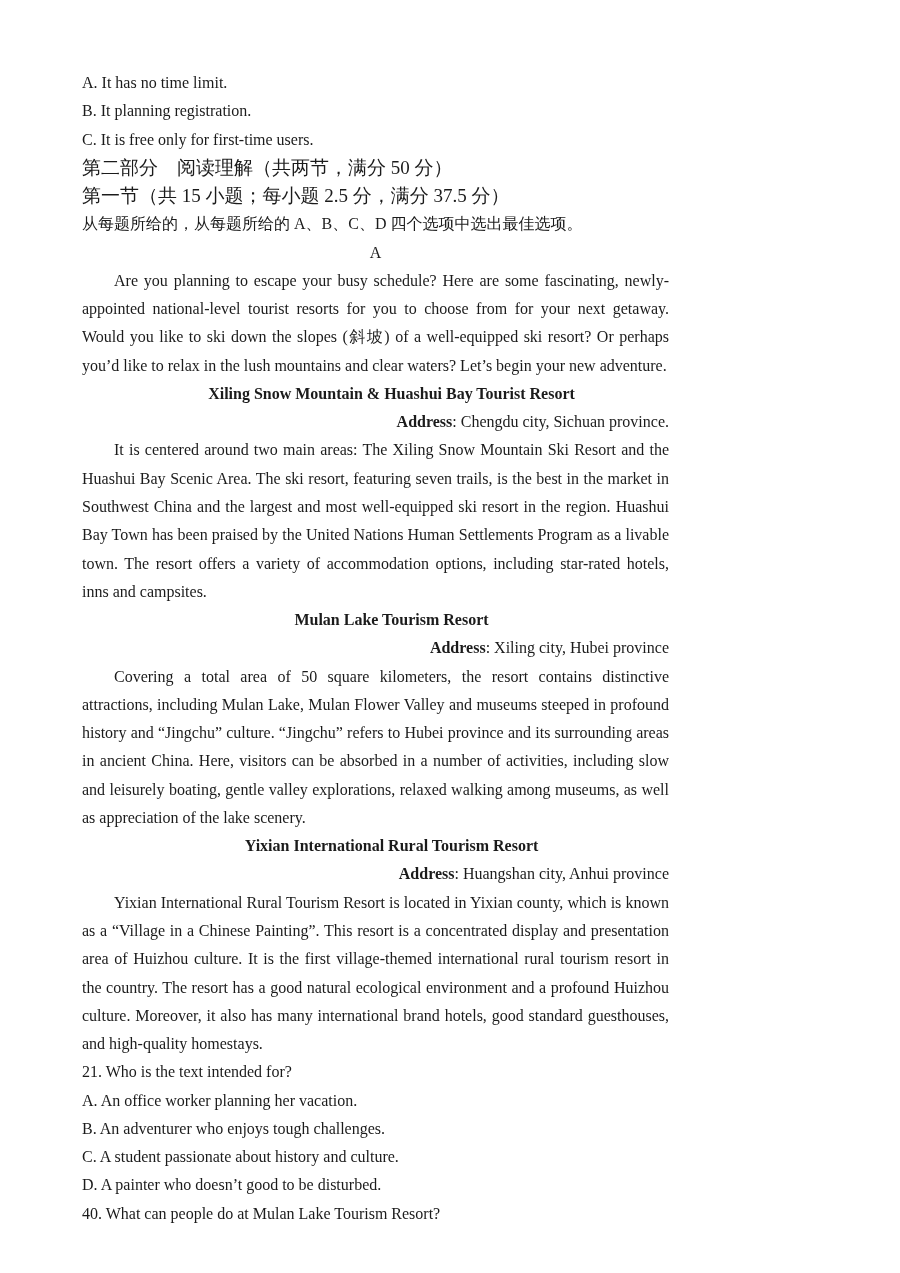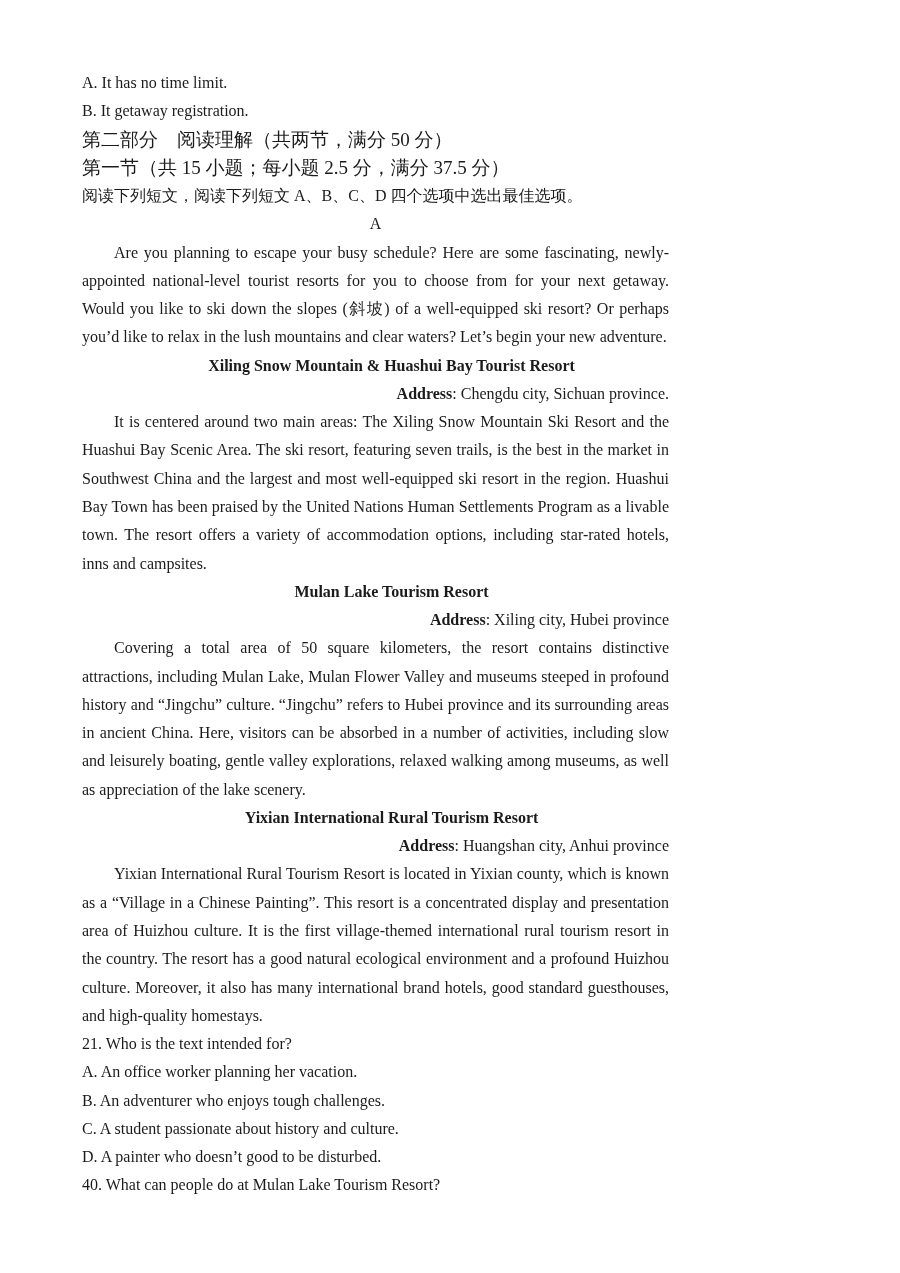--- a/index.html
+++ b/index.html
@@ -37,25 +37,26 @@
   }
   .address-line { text-indent: 32px; text-align: right; }
   .address-label { font-weight: bold; }
 </style>
 </head>
 <body>
 
 <div class="page">
 
   <p class="line">A. It has no time limit.</p>
-  <p class="line">B. It getaway registration.</p>
+  <p class="line">B. It planning registration.</p>
+  <p class="line">C. It is free only for first-time users.</p>
 
   <p class="cn-heading">第二部分　阅读理解（共两节，满分 50 分）</p>
   <p class="cn-heading">第一节（共 15 小题；每小题 2.5 分，满分 37.5 分）</p>
-  <p class="line cn-text">阅读下列短文，阅读下列短文 A、B、C、D 四个选项中选出最佳选项。</p>
+  <p class="line cn-text">从每题所给的，从每题所给的 A、B、C、D 四个选项中选出最佳选项。</p>
 
   <p class="passage-label">A</p>
 
   <p class="para">Are you planning to escape your busy schedule? Here are some fascinating, newly-appointed national-level tourist resorts for you to choose from for your next getaway. Would you like to ski down the slopes (斜坡) of a well-equipped ski resort? Or perhaps you’d like to relax in the lush mountains and clear waters? Let’s begin your new adventure.</p>
 
   <div>
     <p class="resort-name">Xiling Snow Mountain &amp; Huashui Bay Tourist Resort</p>
     <p class="address-line"><span class="address-label">Address</span><span>: Chengdu city, Sichuan province.</span></p>
     <p class="para">It is centered around two main areas: The Xiling Snow Mountain Ski Resort and the Huashui Bay Scenic Area. The ski resort, featuring seven trails, is the best in the market in Southwest China and the largest and most well-equipped ski resort in the region. Huashui Bay Town has been praised by the United Nations Human Settlements Program as a livable town. The resort offers a variety of accommodation options, including star-rated hotels, inns and campsites.</p>
   </div>

